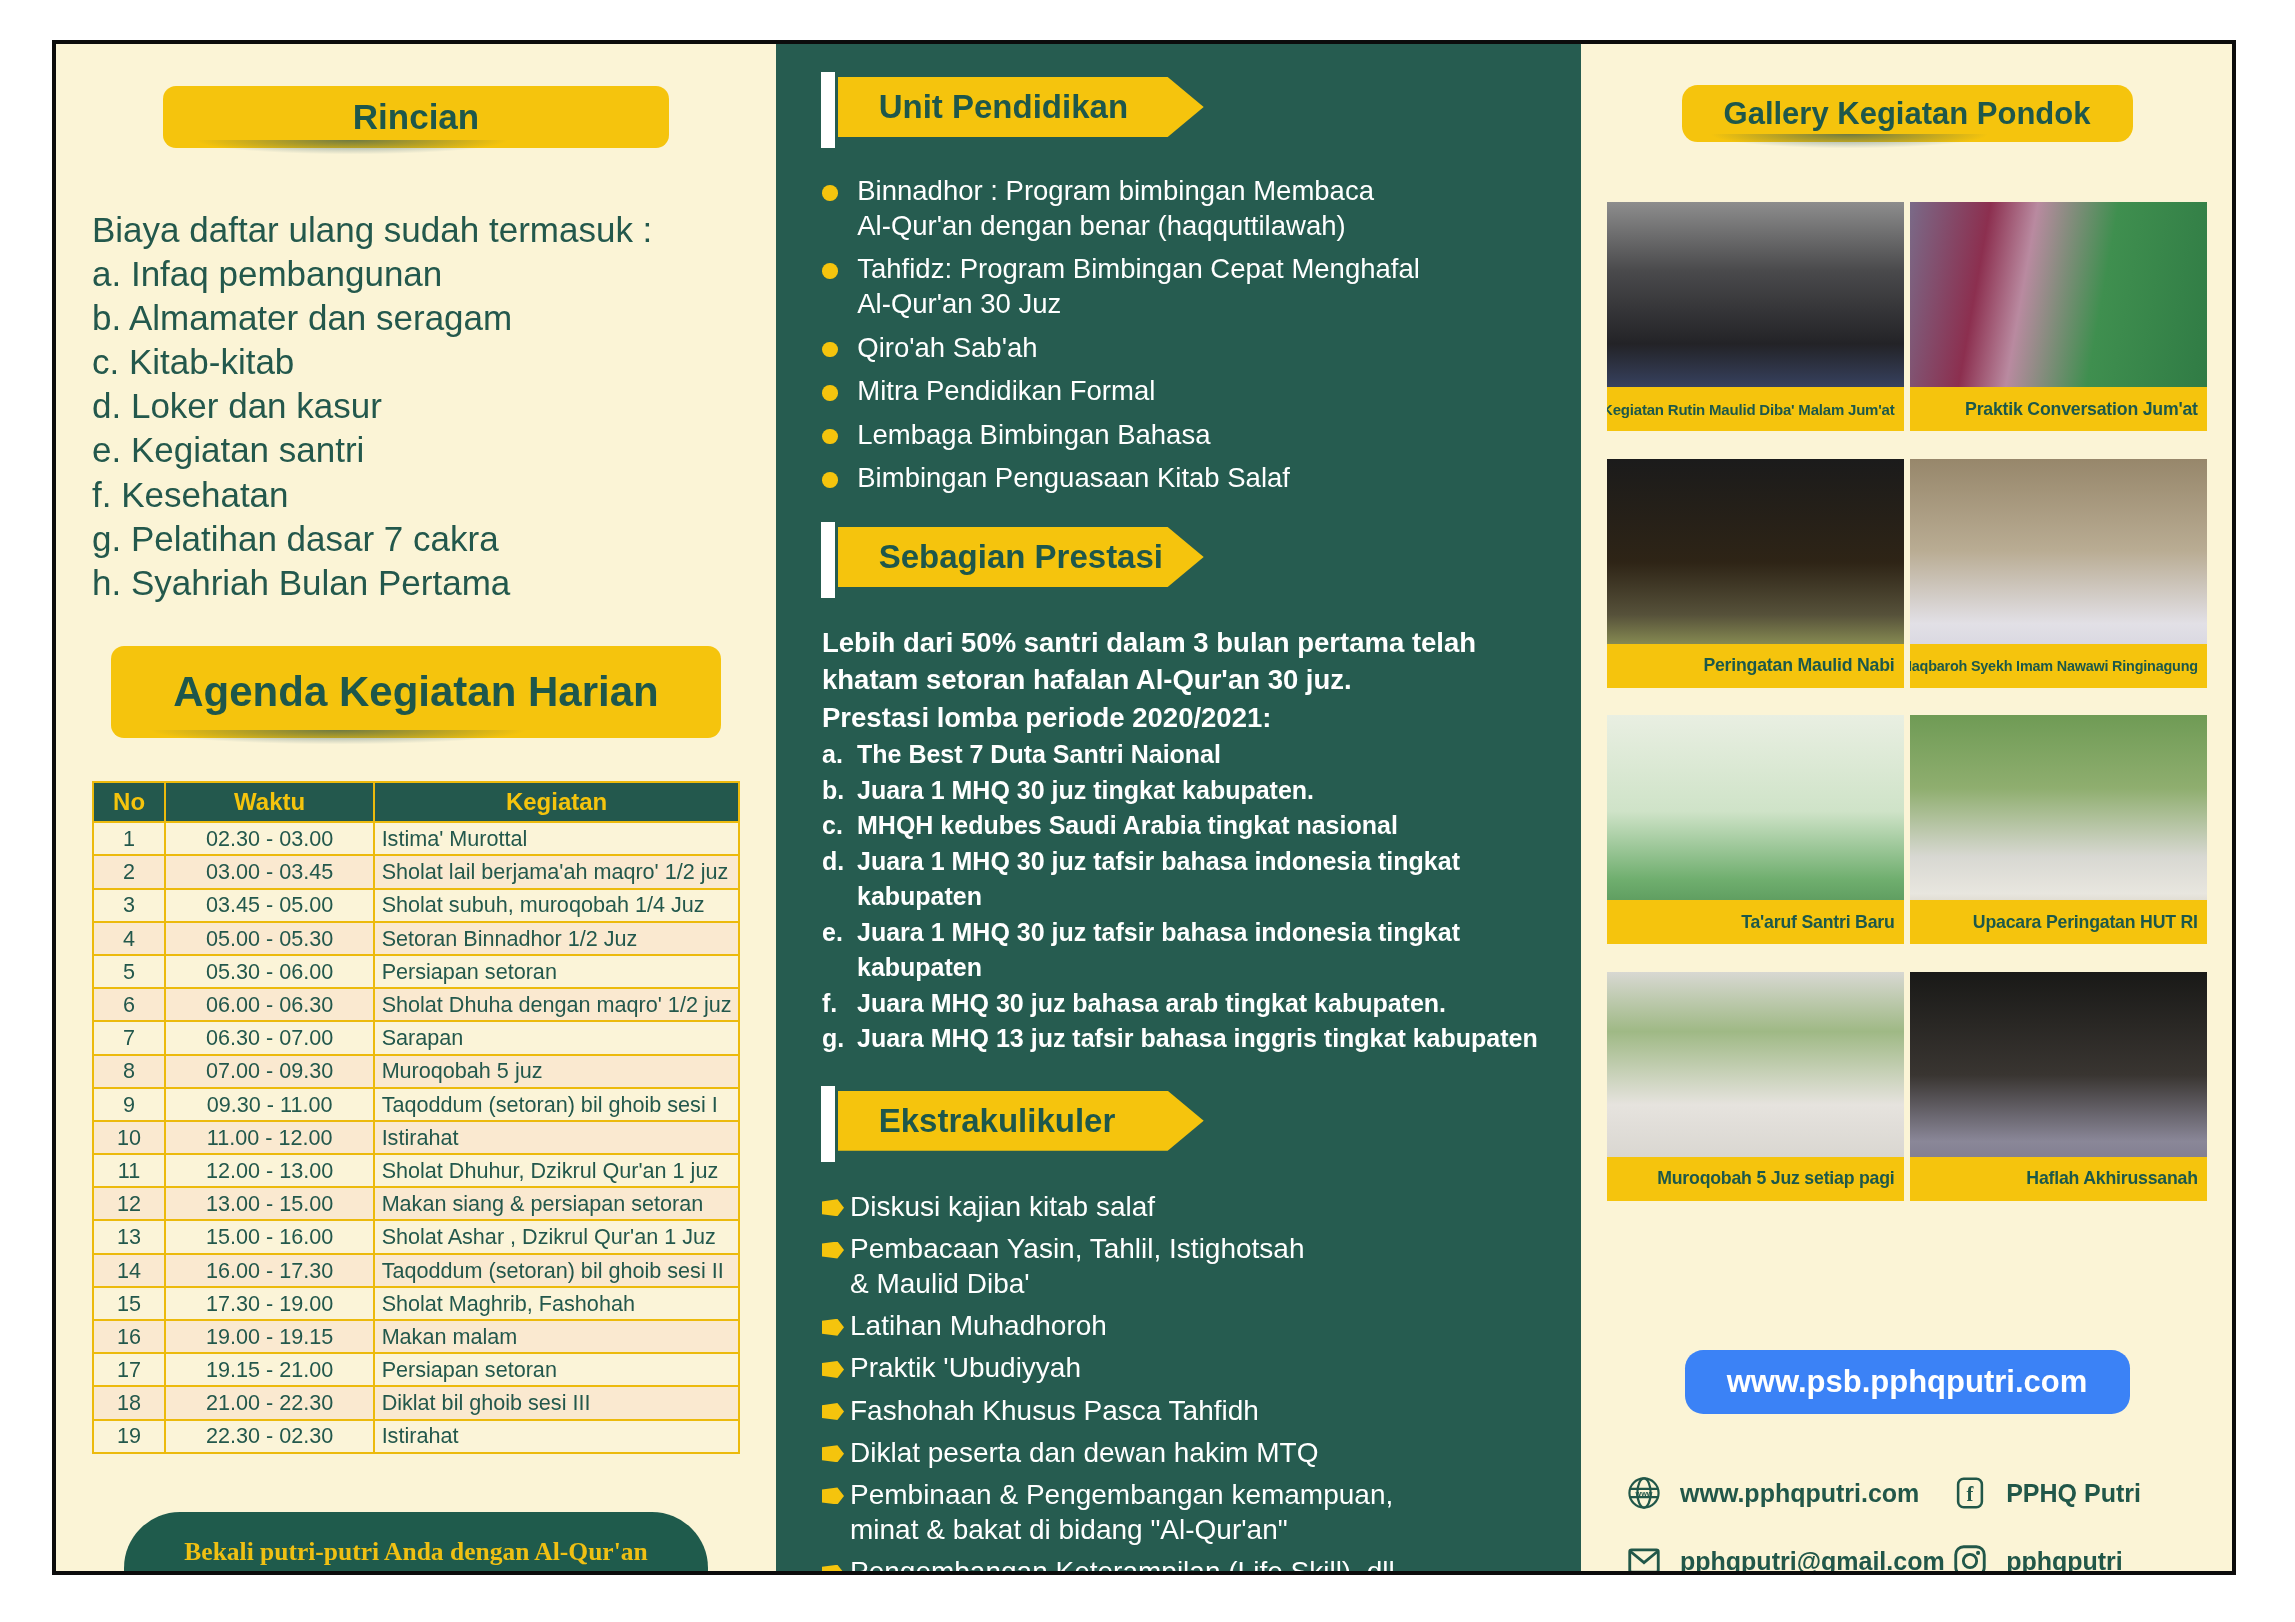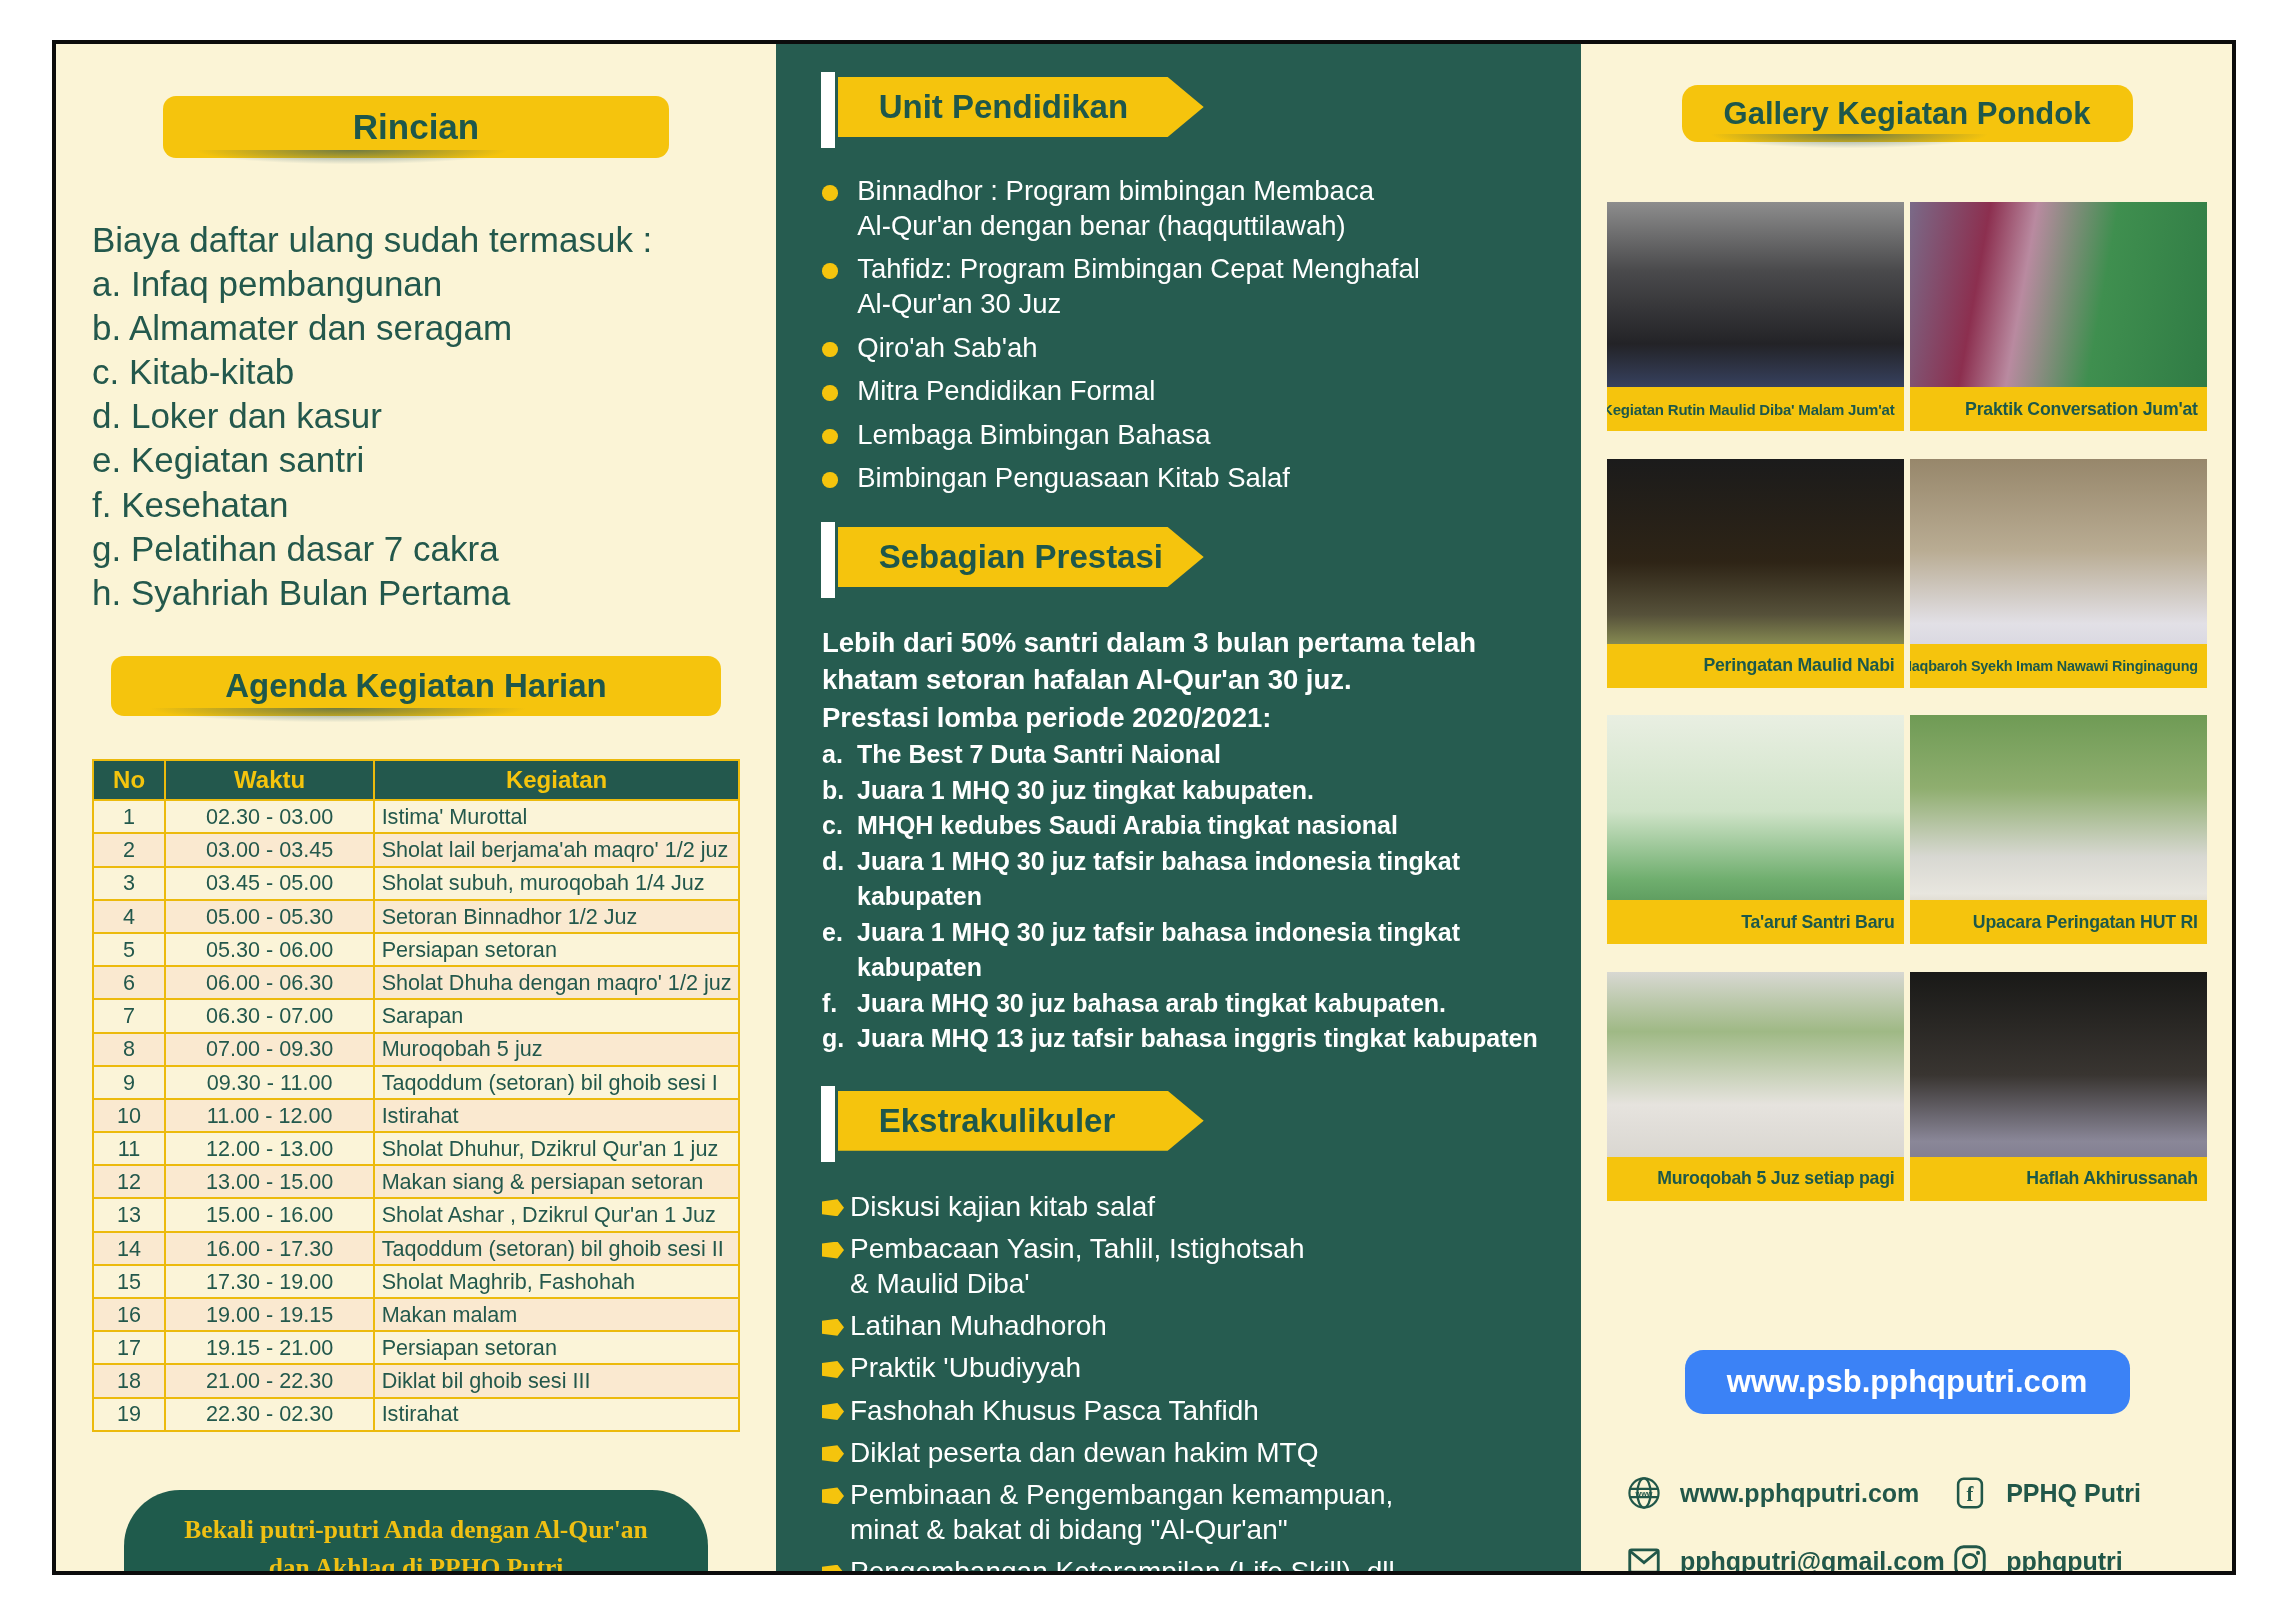--- a/index.html
+++ b/index.html
@@ -8,36 +8,36 @@
     font-family:"Liberation Sans", sans-serif;
   }
   .preline { white-space:pre-line; }
 
   .sheet {
     position:absolute; left:52px; top:40px; width:2176px; height:1527px;
     border:4.6px solid #0c0c0c; background:#FBF4D6; display:flex; overflow:hidden;
   }
 
   
-  .panel-left { flex:0 0 720px; box-sizing:border-box; padding:13px 36px 0; overflow:hidden;margin-top:10px; }
+  .panel-left { flex:0 0 720px; box-sizing:border-box; padding:13px 36px 0; overflow:hidden; }
 
   .pill {
     background:#F5C40D; color:#1E574B; font-weight:bold; text-align:center;
     border-radius:13px; position:relative; z-index:1;
   }
   .pill::after {
     content:""; position:absolute; left:6%; right:16%; bottom:-11.8px; height:19.6px; z-index:-1;
     background:radial-gradient(55% 100% at 40% 0%, rgba(22,72,100,0.60), rgba(22,72,100,0) 72%);
   }
   .rincian-pill { margin:29px auto 0; width:78%; font-size:35px; padding:11px 0; }
 
   .intro-block { margin-top:60px; color:#23584C; font-size:35px; line-height:1.26; }
   .intro-line { line-height:1.26; }
 
-  .agenda-pill { margin:41px auto 0; width:94%; font-size:33px; padding:11px 0; }
+  .agenda-pill { margin:41px auto 0; width:94%; font-size:42px; padding:22px 0; }
 
   table.agenda { margin-top:43px; width:100%; border-collapse:collapse; color:#23584C; font-size:21.6px; }
   table.agenda th, table.agenda td { border:2px solid #ECBA0C; }
   table.agenda th {
     background:#23584D; color:#F5C40D; font-size:24px; font-weight:bold; padding:5.2px 3.9px;
   }
   table.agenda td { padding:2.6px 6.5px; line-height:1.18; height:26px; background:#FBF4D8; }
   table.agenda tr:nth-child(even) td { background:#FAE9D0; }
   td.c-no { width:58px; text-align:center; }
   td.c-waktu { width:196px; text-align:center; white-space:nowrap; }

